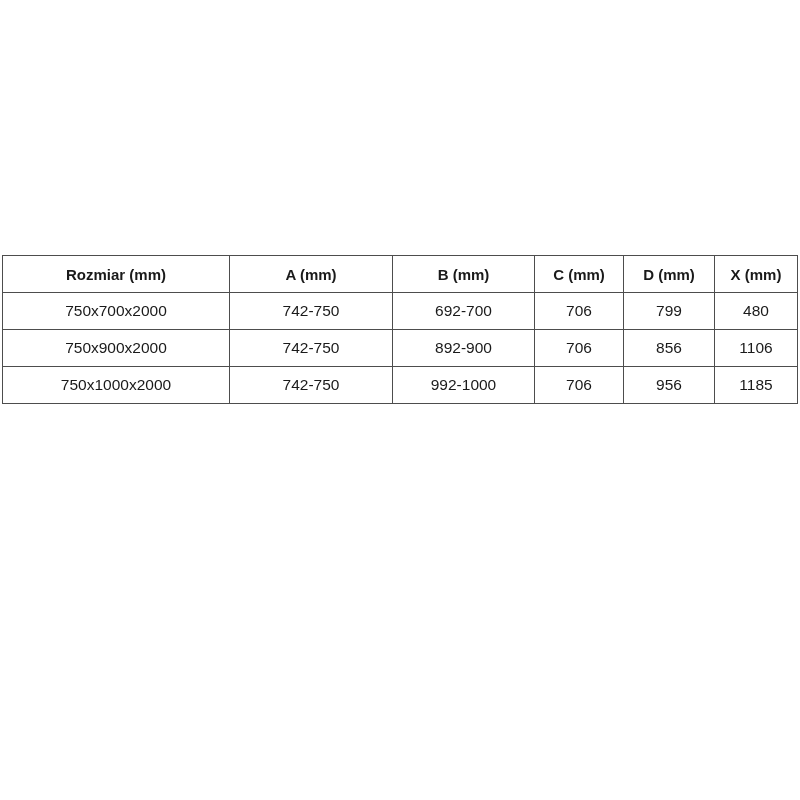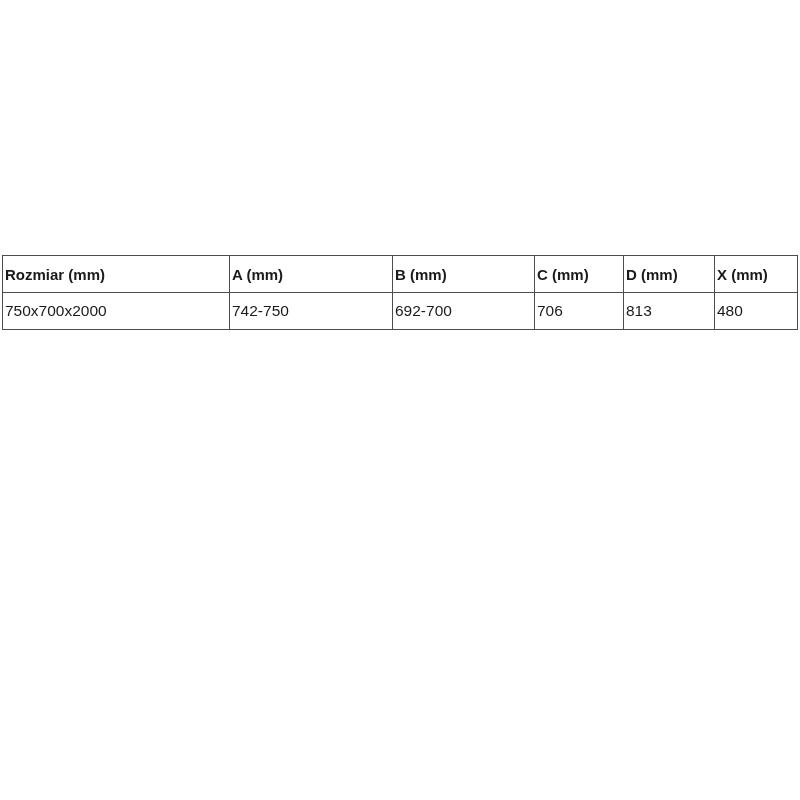--- a/index.html
+++ b/index.html
@@ -24,21 +24,21 @@
   table.dims {
     width: 100%;
     border-collapse: collapse;
     table-layout: fixed;
   }
   table.dims th,
   table.dims td {
     border: 1px solid #4d4d4d;
     height: 36px;
     padding: 0 2px;
-    text-align: left;
+    text-align: center;
     vertical-align: middle;
     color: #1a1a1a;
     background: #ffffff;
     overflow: hidden;
     white-space: nowrap;
   }
   table.dims th {
     font-weight: bold;
     font-size: 15px;
   }
@@ -76,19 +76,35 @@
           <th>D (mm)</th>
           <th>X (mm)</th>
         </tr>
       </thead>
       <tbody>
         <tr>
           <td>750x700x2000</td>
           <td>742-750</td>
           <td>692-700</td>
           <td>706</td>
-          <td>813</td>
+          <td>799</td>
           <td>480</td>
+        </tr>
+        <tr>
+          <td>750x900x2000</td>
+          <td>742-750</td>
+          <td>892-900</td>
+          <td>706</td>
+          <td>856</td>
+          <td>1106</td>
+        </tr>
+        <tr>
+          <td>750x1000x2000</td>
+          <td>742-750</td>
+          <td>992-1000</td>
+          <td>706</td>
+          <td>956</td>
+          <td>1185</td>
         </tr>
       </tbody>
     </table>
   </div>
 </div>
 
 </body></html>

